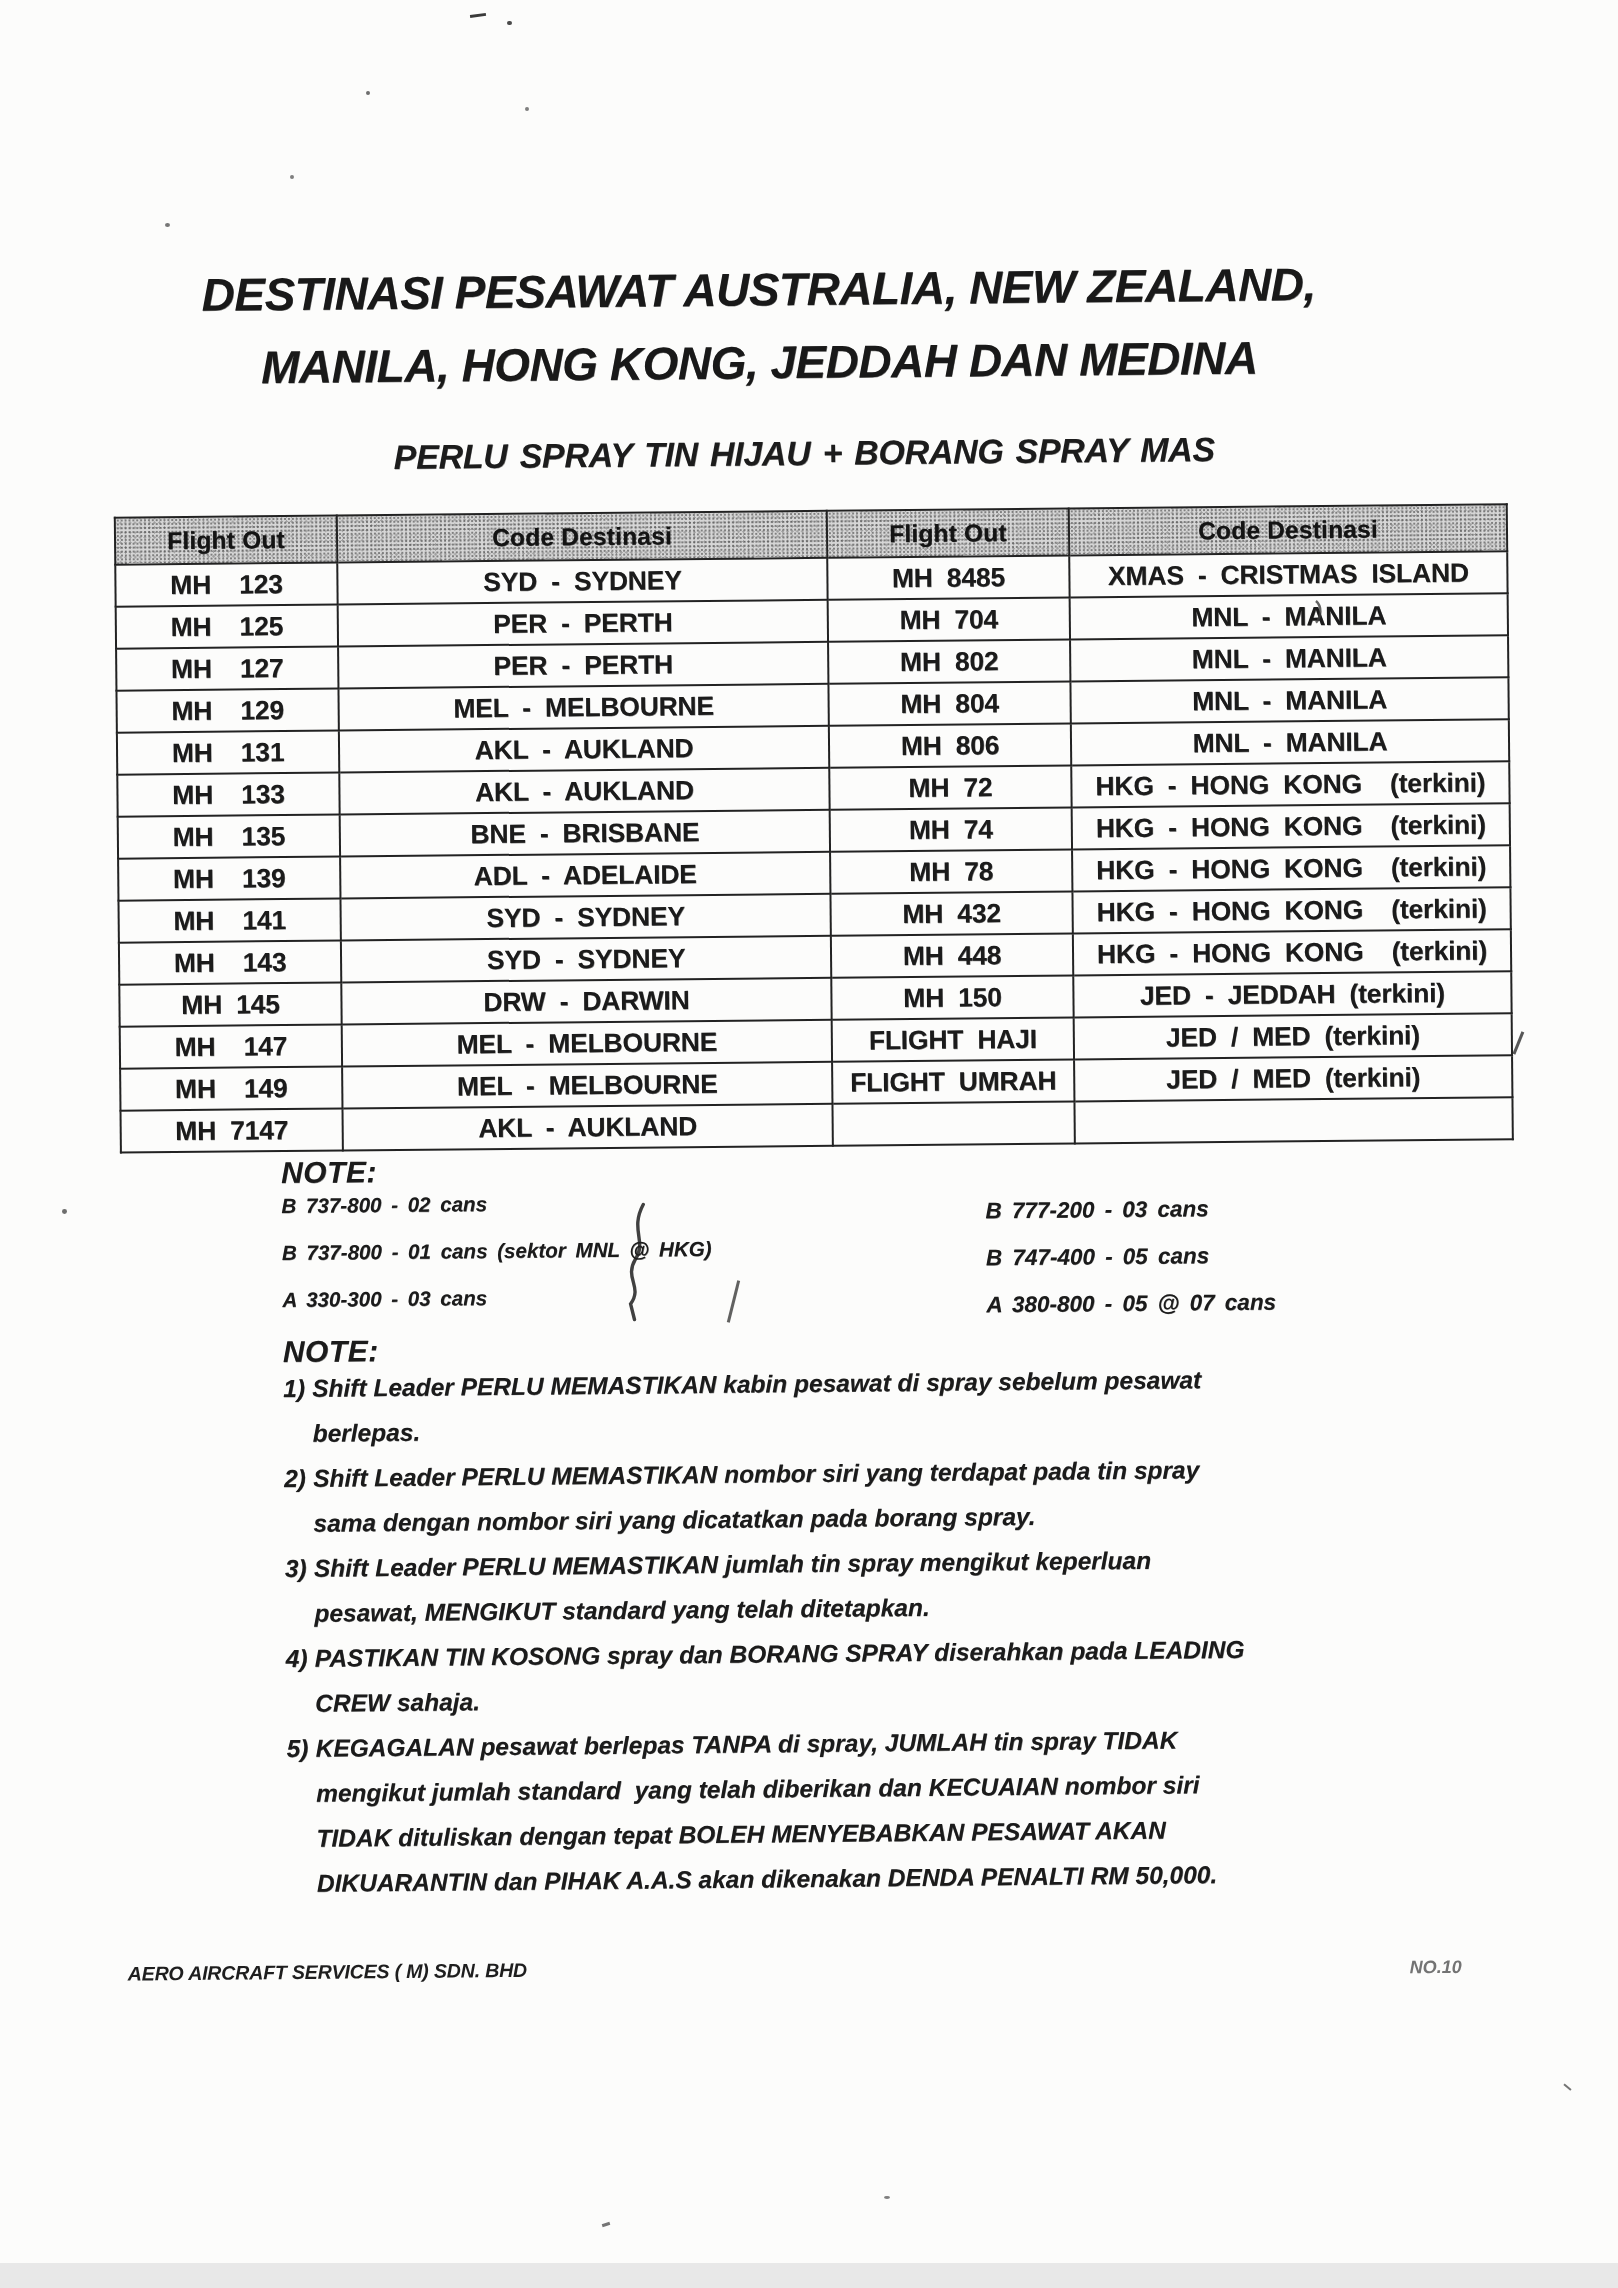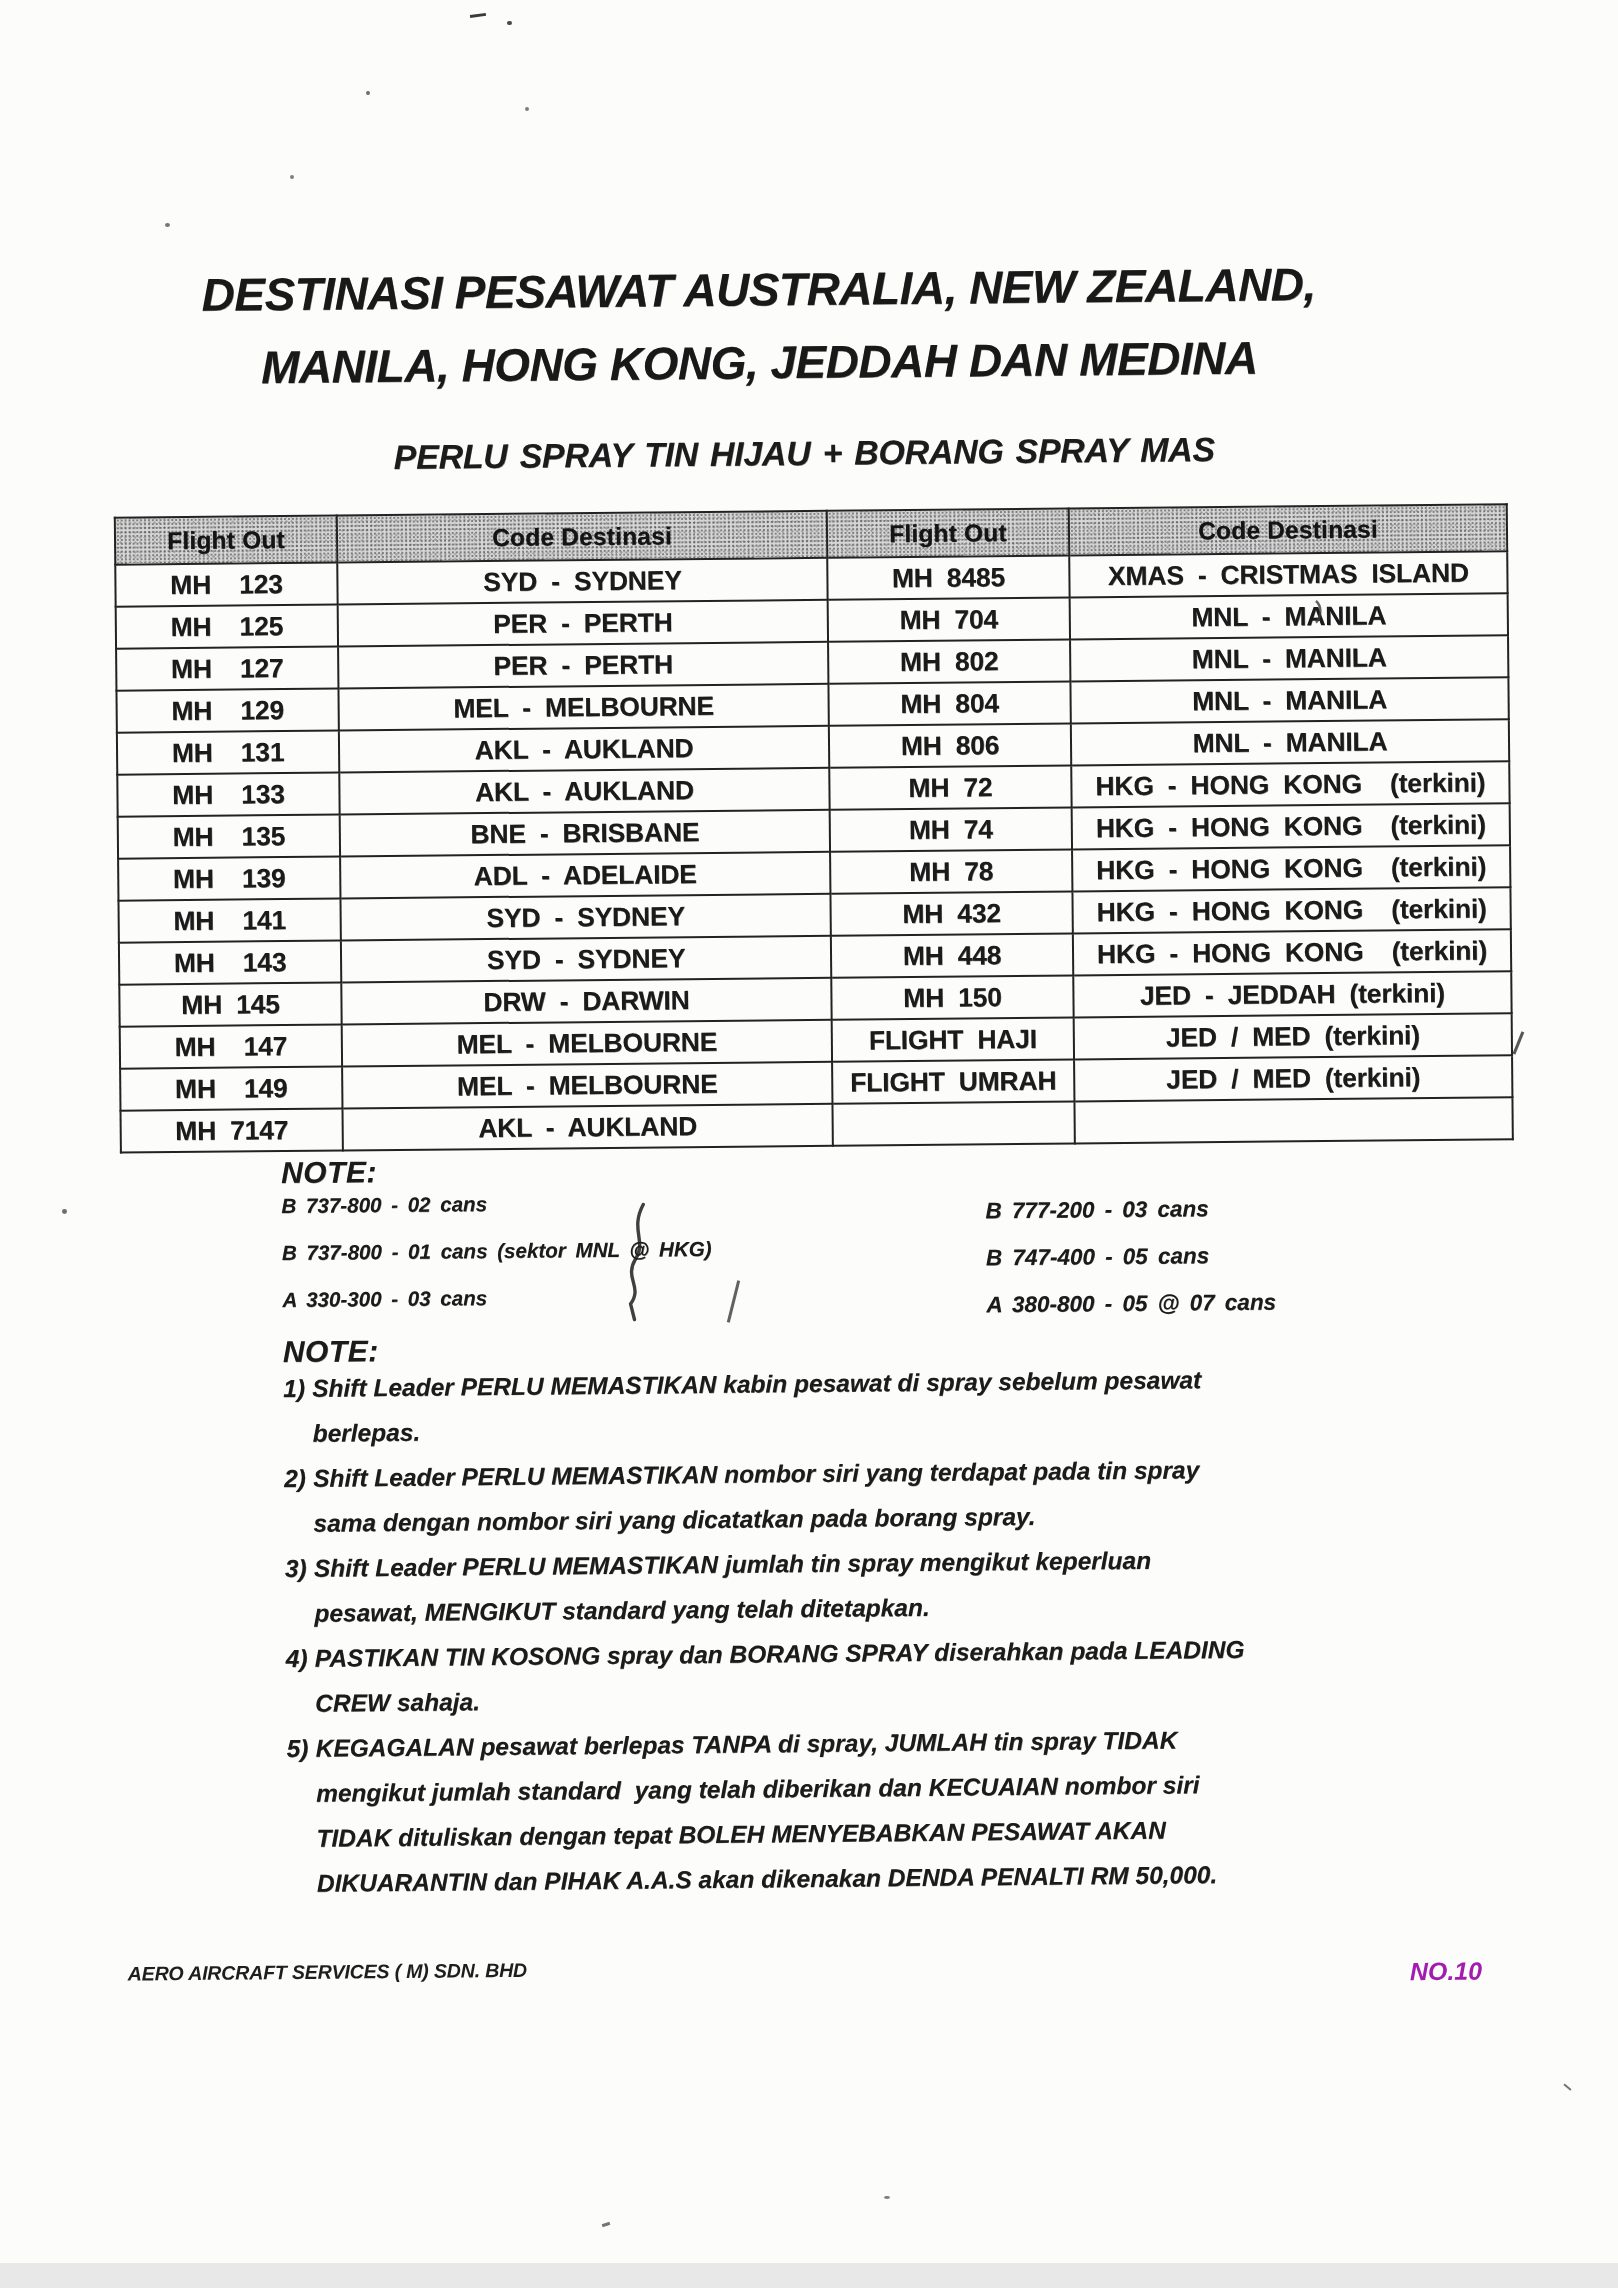--- a/index.html
+++ b/index.html
@@ -96,22 +96,22 @@
   .rtext{white-space:pre-wrap;}
 
   
   .footer-company{
     position:absolute;left:118px;top:1956px;
     font-style:italic;font-weight:700;font-size:19.6px;letter-spacing:-0.2px;
     color:#1e1e1e;
   }
   .footer-pageno{
     position:absolute;left:1400px;top:1963px;
-    font-style:italic;font-weight:700;font-size:25px;
-    color:#a21caf;
+    font-style:italic;font-weight:700;font-size:18px;
+    color:#737373;
   }
 
   
   .artifact{position:absolute;pointer-events:none;}
   .dot{background:#4a4a4a;border-radius:50%;}
   .line{background:#3a3a3a;}
 </style>
 </head>
 <body>
 

